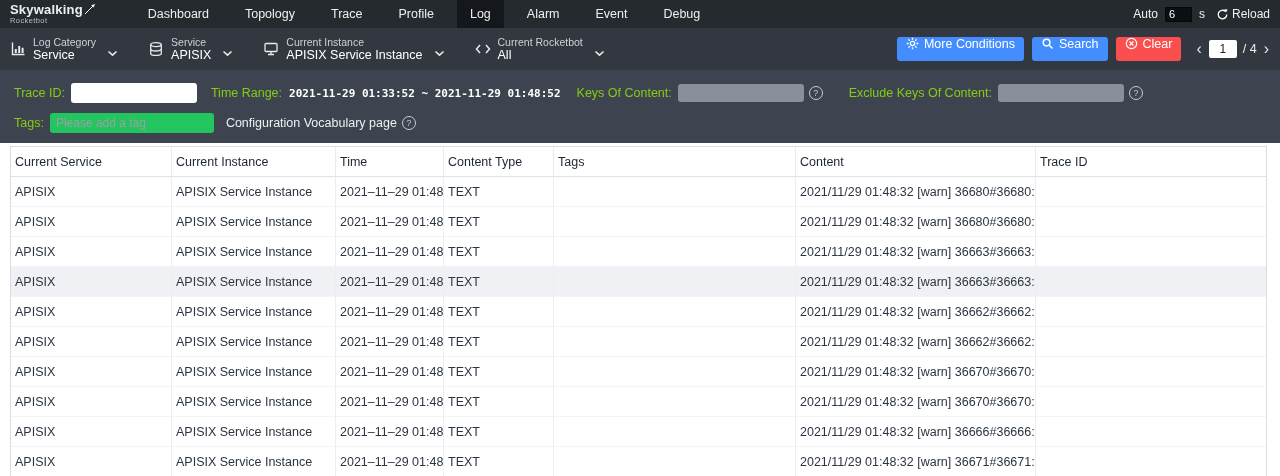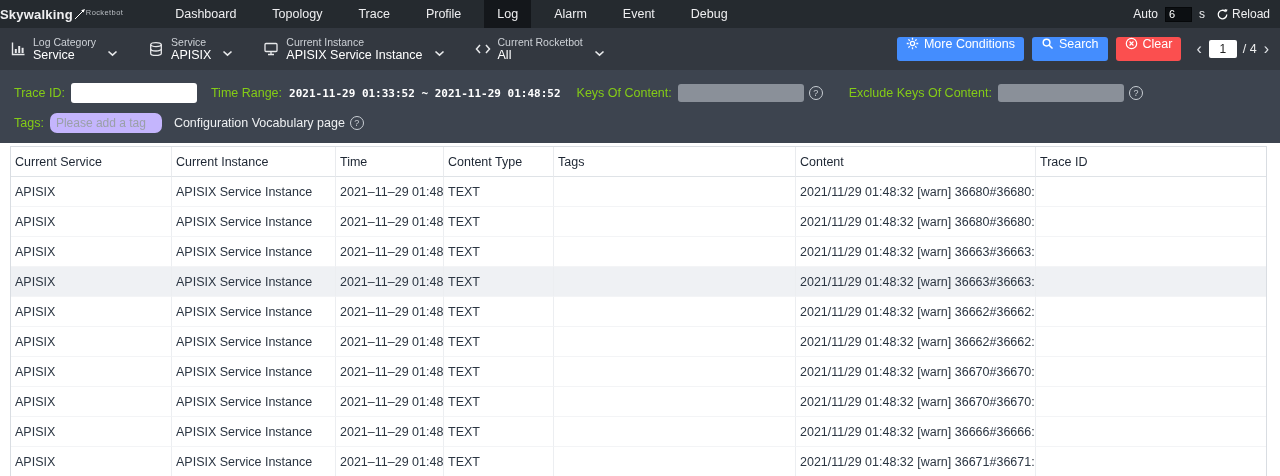--- a/index.html
+++ b/index.html
@@ -1,21 +1,21 @@
 <!DOCTYPE html>
 <html><head>
 <meta charset="utf-8">
 <style>
   * { box-sizing: border-box; margin: 0; padding: 0; }
   html,body { width:1280px; height:476px; overflow:hidden; }
   body { font-family:"Liberation Sans", sans-serif; background:#fff; }
 
   
   .nav { height:28px; background:#252a2f; display:flex; align-items:center; color:#efeff1; }
-  .logo { line-height:1; display:flex; flex-direction:row; }
+  .logo { margin-left:10px; line-height:1; display:flex; flex-direction:column; }
   .logo-top { display:flex; align-items:flex-start; gap:1px; }
   .logo-title { font-size:13px; font-weight:bold; letter-spacing:.2px; }
   .logo-sub { font-size:7.5px; color:#b9bdc2; letter-spacing:.4px; margin-top:1px; }
   .nav-items { display:flex; margin-left:34px; height:28px; }
   .nav-item { font-size:12.5px; color:#efeff1; padding:0 13px; margin:0 5px; display:flex; align-items:center; cursor:pointer; }
   .nav-item.active { background:#14171b; }
   .nav-right { margin-left:auto; margin-right:10px; display:flex; align-items:center; gap:7px; font-size:12px; }
   .auto-input { width:27px; height:15px; background:#0c0f12; border:1px solid #06080a; color:#fff; font-size:11px; padding-left:3px; display:inline-flex; align-items:center; }
   .reload { display:flex; align-items:center; gap:3px; cursor:pointer; margin-left:4px; }
 
@@ -36,21 +36,21 @@
   .pg-total { font-size:12.5px; color:#eee; }
 
   
   .conditions { height:73px; background:#3d444f; padding:12px 14px 9px 14px; color:#eee; }
   .cond-row { display:flex; align-items:center; height:22px; }
   .cond-row + .cond-row { margin-top:8px; }
   .cond-label { font-size:12.5px; color:#84cc16; white-space:nowrap; }
   .inp { height:20px; border:none; border-radius:3px; font-size:12px; padding:0 6px; outline:none; font-family:"Liberation Sans",sans-serif; }
   .inp-white { background:#fff; color:#333; width:126px; }
   .inp-gray  { background:#8a9099; width:126px; height:18px; }
-  .inp-tags { background:#c4b5fd; color:#333; width:112px;border-radius:7px; }
+  .inp-tags { background:#22c55e; color:#333; width:164px; }
   .inp-tags::placeholder { color:#9aa0a8; }
   .time-range { font-family:"DejaVu Sans Mono", monospace; font-size:11px; font-weight:bold; color:#fff; margin:0 16px 0 7px; white-space:nowrap; }
   .help { width:14px; height:14px; border:1px solid #c9ced4; border-radius:50%; color:#c9ced4; font-size:9px; display:inline-flex; align-items:center; justify-content:center; margin-left:5px; cursor:pointer; flex:none; }
   .ml6{margin-left:6px;} .mr14{margin-right:14px;} .mr24{margin-right:26px;}
   .vocab { font-size:12.5px; color:#eef0f2; margin-left:12px; cursor:pointer; }
 
   
   .table { margin:3px 13px 0 10px; border:1px solid #d9dde2; border-bottom:none; background:#fff; }
   .thead, .tr { display:grid; grid-template-columns:161px 164px 108px 110px 242px 240px 1fr; }
   .th { height:30px; line-height:30px; font-size:12.5px; color:#1d2633; padding:0 4px; border-right:1px solid #e9ebee; white-space:nowrap; overflow:hidden; background:#fff; border-bottom:1px solid #dfe3e7; }

